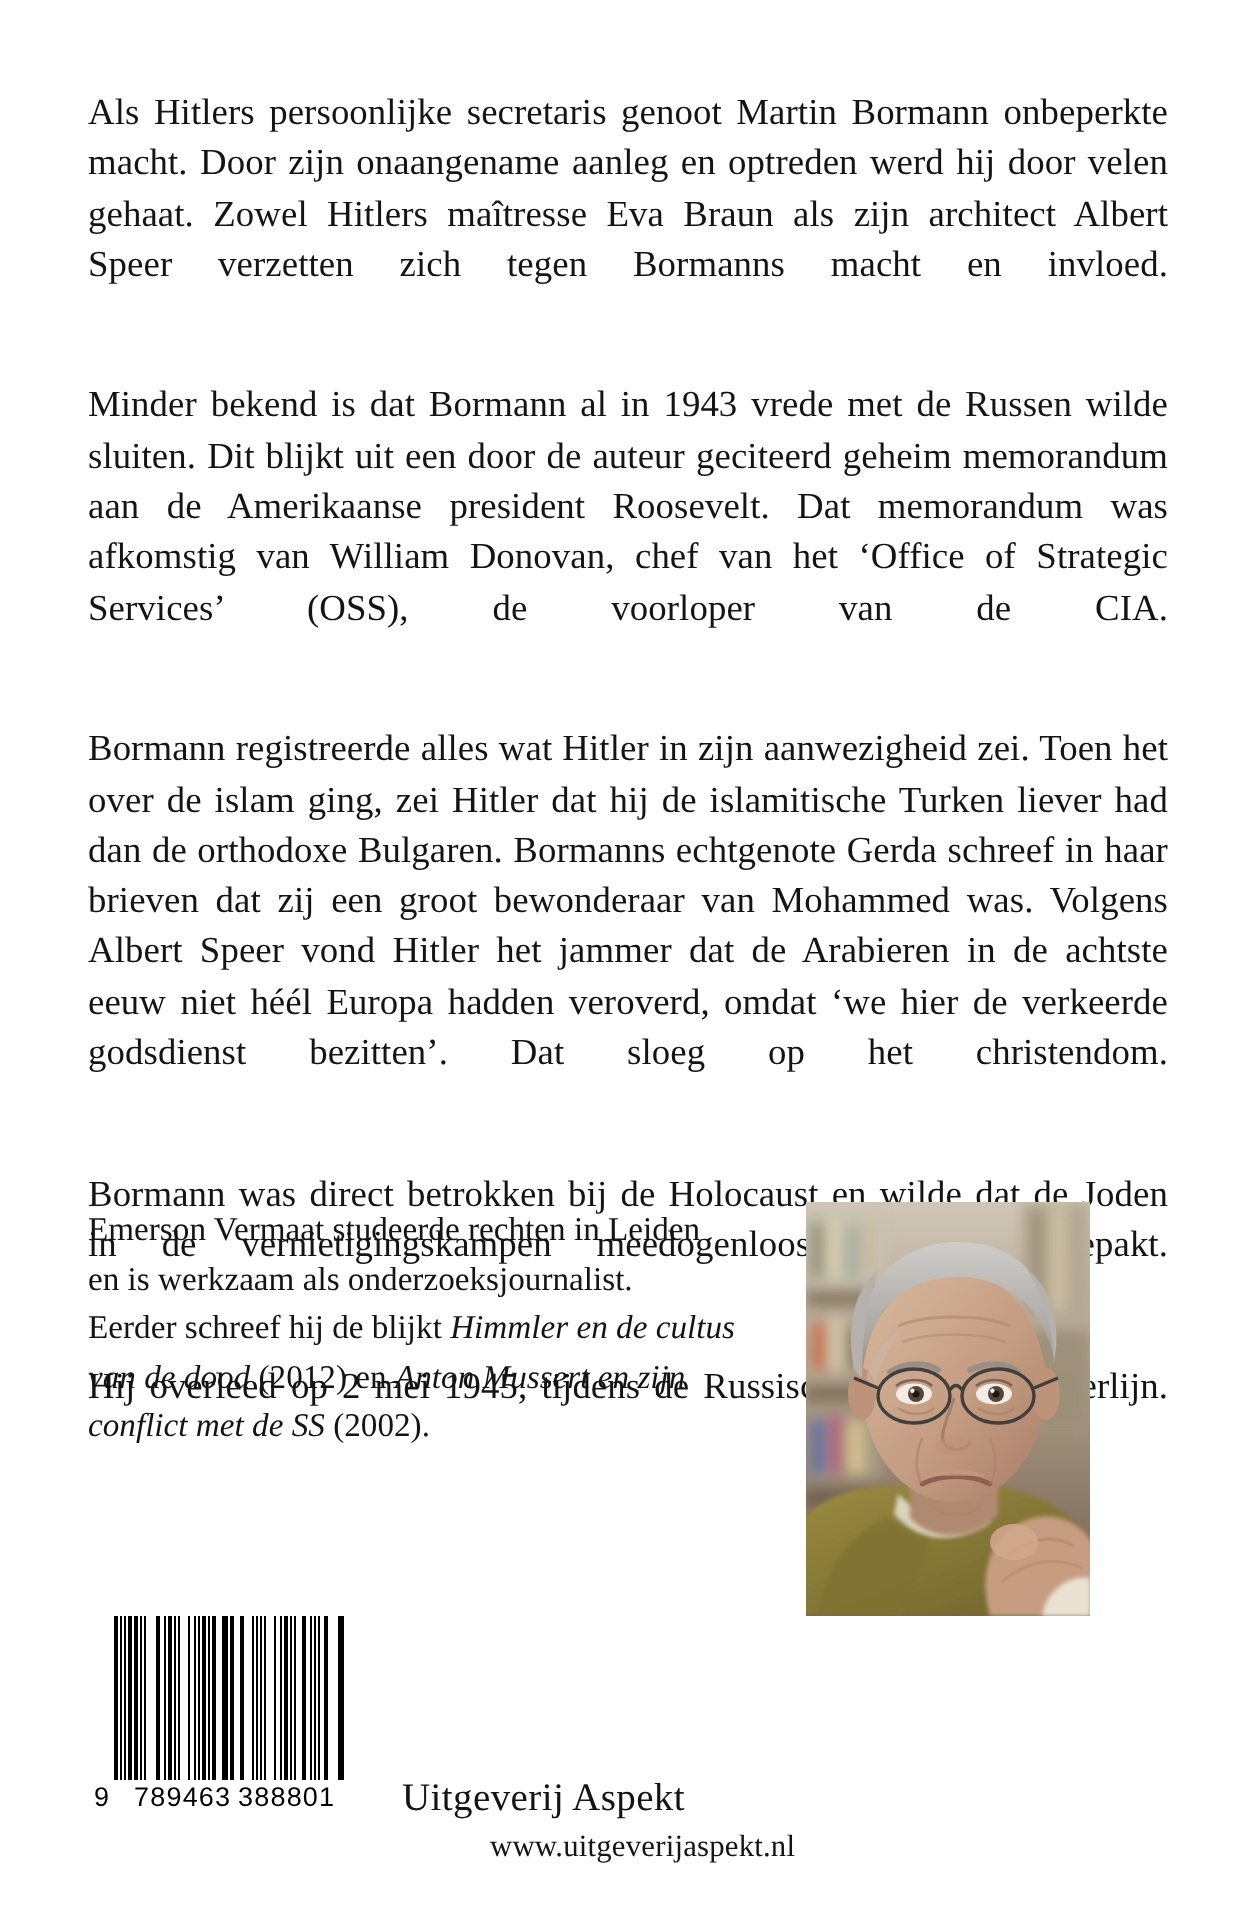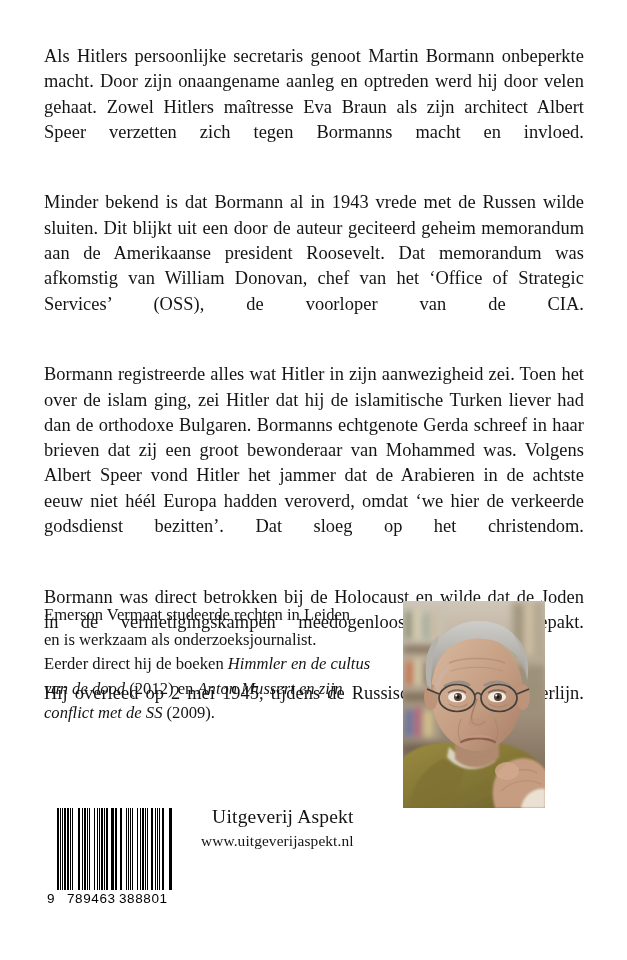--- a/index.html
+++ b/index.html
@@ -129,53 +129,53 @@
   .barcode-digits .grpB {
     position: absolute;
     left: 72px;
     top: 0;
   }
 
   
   .publisher {
     position: absolute;
     left: 201px;
-    top: 804px;
-    text-align: right;
+    top: 887px;
   }
   .publisher-name {
     font-size: 19.5px;
     line-height: 26px;
     color: #141414;
     letter-spacing: 0.2px;
   }
   .publisher-url {
     font-size: 15.4px;
     line-height: 21px;
     color: #141414;
     letter-spacing: 0.1px;
+    margin-left: 44px;
   }
 </style>
 </head>
 <body>
 
 <div class="page">
 
   <div class="blurb">
     <p>Als Hitlers persoonlijke secretaris genoot Martin Bormann onbeperkte macht. Door zijn onaangename aanleg en optreden werd hij door velen gehaat. Zowel Hitlers maîtresse Eva Braun als zijn architect Albert Speer verzetten zich tegen Bormanns macht en invloed.</p>
     <p>Minder bekend is dat Bormann al in 1943 vrede met de Russen wilde sluiten. Dit blijkt uit een door de auteur geciteerd geheim memorandum aan de Amerikaanse president Roosevelt. Dat memorandum was afkomstig van William Donovan, chef van het ‘Office of Strategic Services’ (OSS), de voorloper van de CIA.</p>
     <p>Bormann registreerde alles wat Hitler in zijn aanwezigheid zei. Toen het over de islam ging, zei Hitler dat hij de islamitische Turken liever had dan de orthodoxe Bulgaren. Bormanns echtgenote Gerda schreef in haar brieven dat zij een groot bewonderaar van Mohammed was. Volgens Albert Speer vond Hitler het jammer dat de Arabieren in de achtste eeuw niet héél Europa hadden veroverd, omdat ‘we hier de verkeerde godsdienst bezitten’. Dat sloeg op het christendom.</p>
     <p>Bormann was direct betrokken bij de Holocaust en wilde dat de Joden in de vernietigingskampen meedogenloos werden aangepakt.</p>
     <p>Hij overleed op 2 mei 1945, tijdens de Russische inname van Berlijn.</p>
   </div>
 
   <div class="bio">
     <span class="bio-line loose">Emerson Vermaat studeerde rechten in  Leiden</span>
     <span class="bio-line loose">en is werkzaam als onderzoeksjournalist.</span>
-    <span class="bio-books"><span>Eerder direct hij de boeken </span><i>Himmler en de cultus van de dood</i> <span>(2012)</span><span> en </span><i>Anton Mussert en zijn conflict met de SS</i> <span>(2009).</span></span>
+    <span class="bio-books"><span>Eerder schreef hij de blijkt </span><i>Himmler en de cultus van de dood</i> <span>(2012)</span><span> en </span><i>Anton Mussert en zijn conflict met de SS</i> <span>(2002).</span></span>
   </div>
 
   <div class="author-photo">
     <svg class="photo-svg" viewBox="0 0 142 207" preserveAspectRatio="none">
       <defs>
         <linearGradient id="bgShelf" x1="0" y1="0" x2="0" y2="1">
           <stop offset="0%" stop-color="#cfc6b8"></stop>
           <stop offset="35%" stop-color="#b7a792"></stop>
           <stop offset="70%" stop-color="#8e7d6a"></stop>
           <stop offset="100%" stop-color="#6f6152"></stop>

